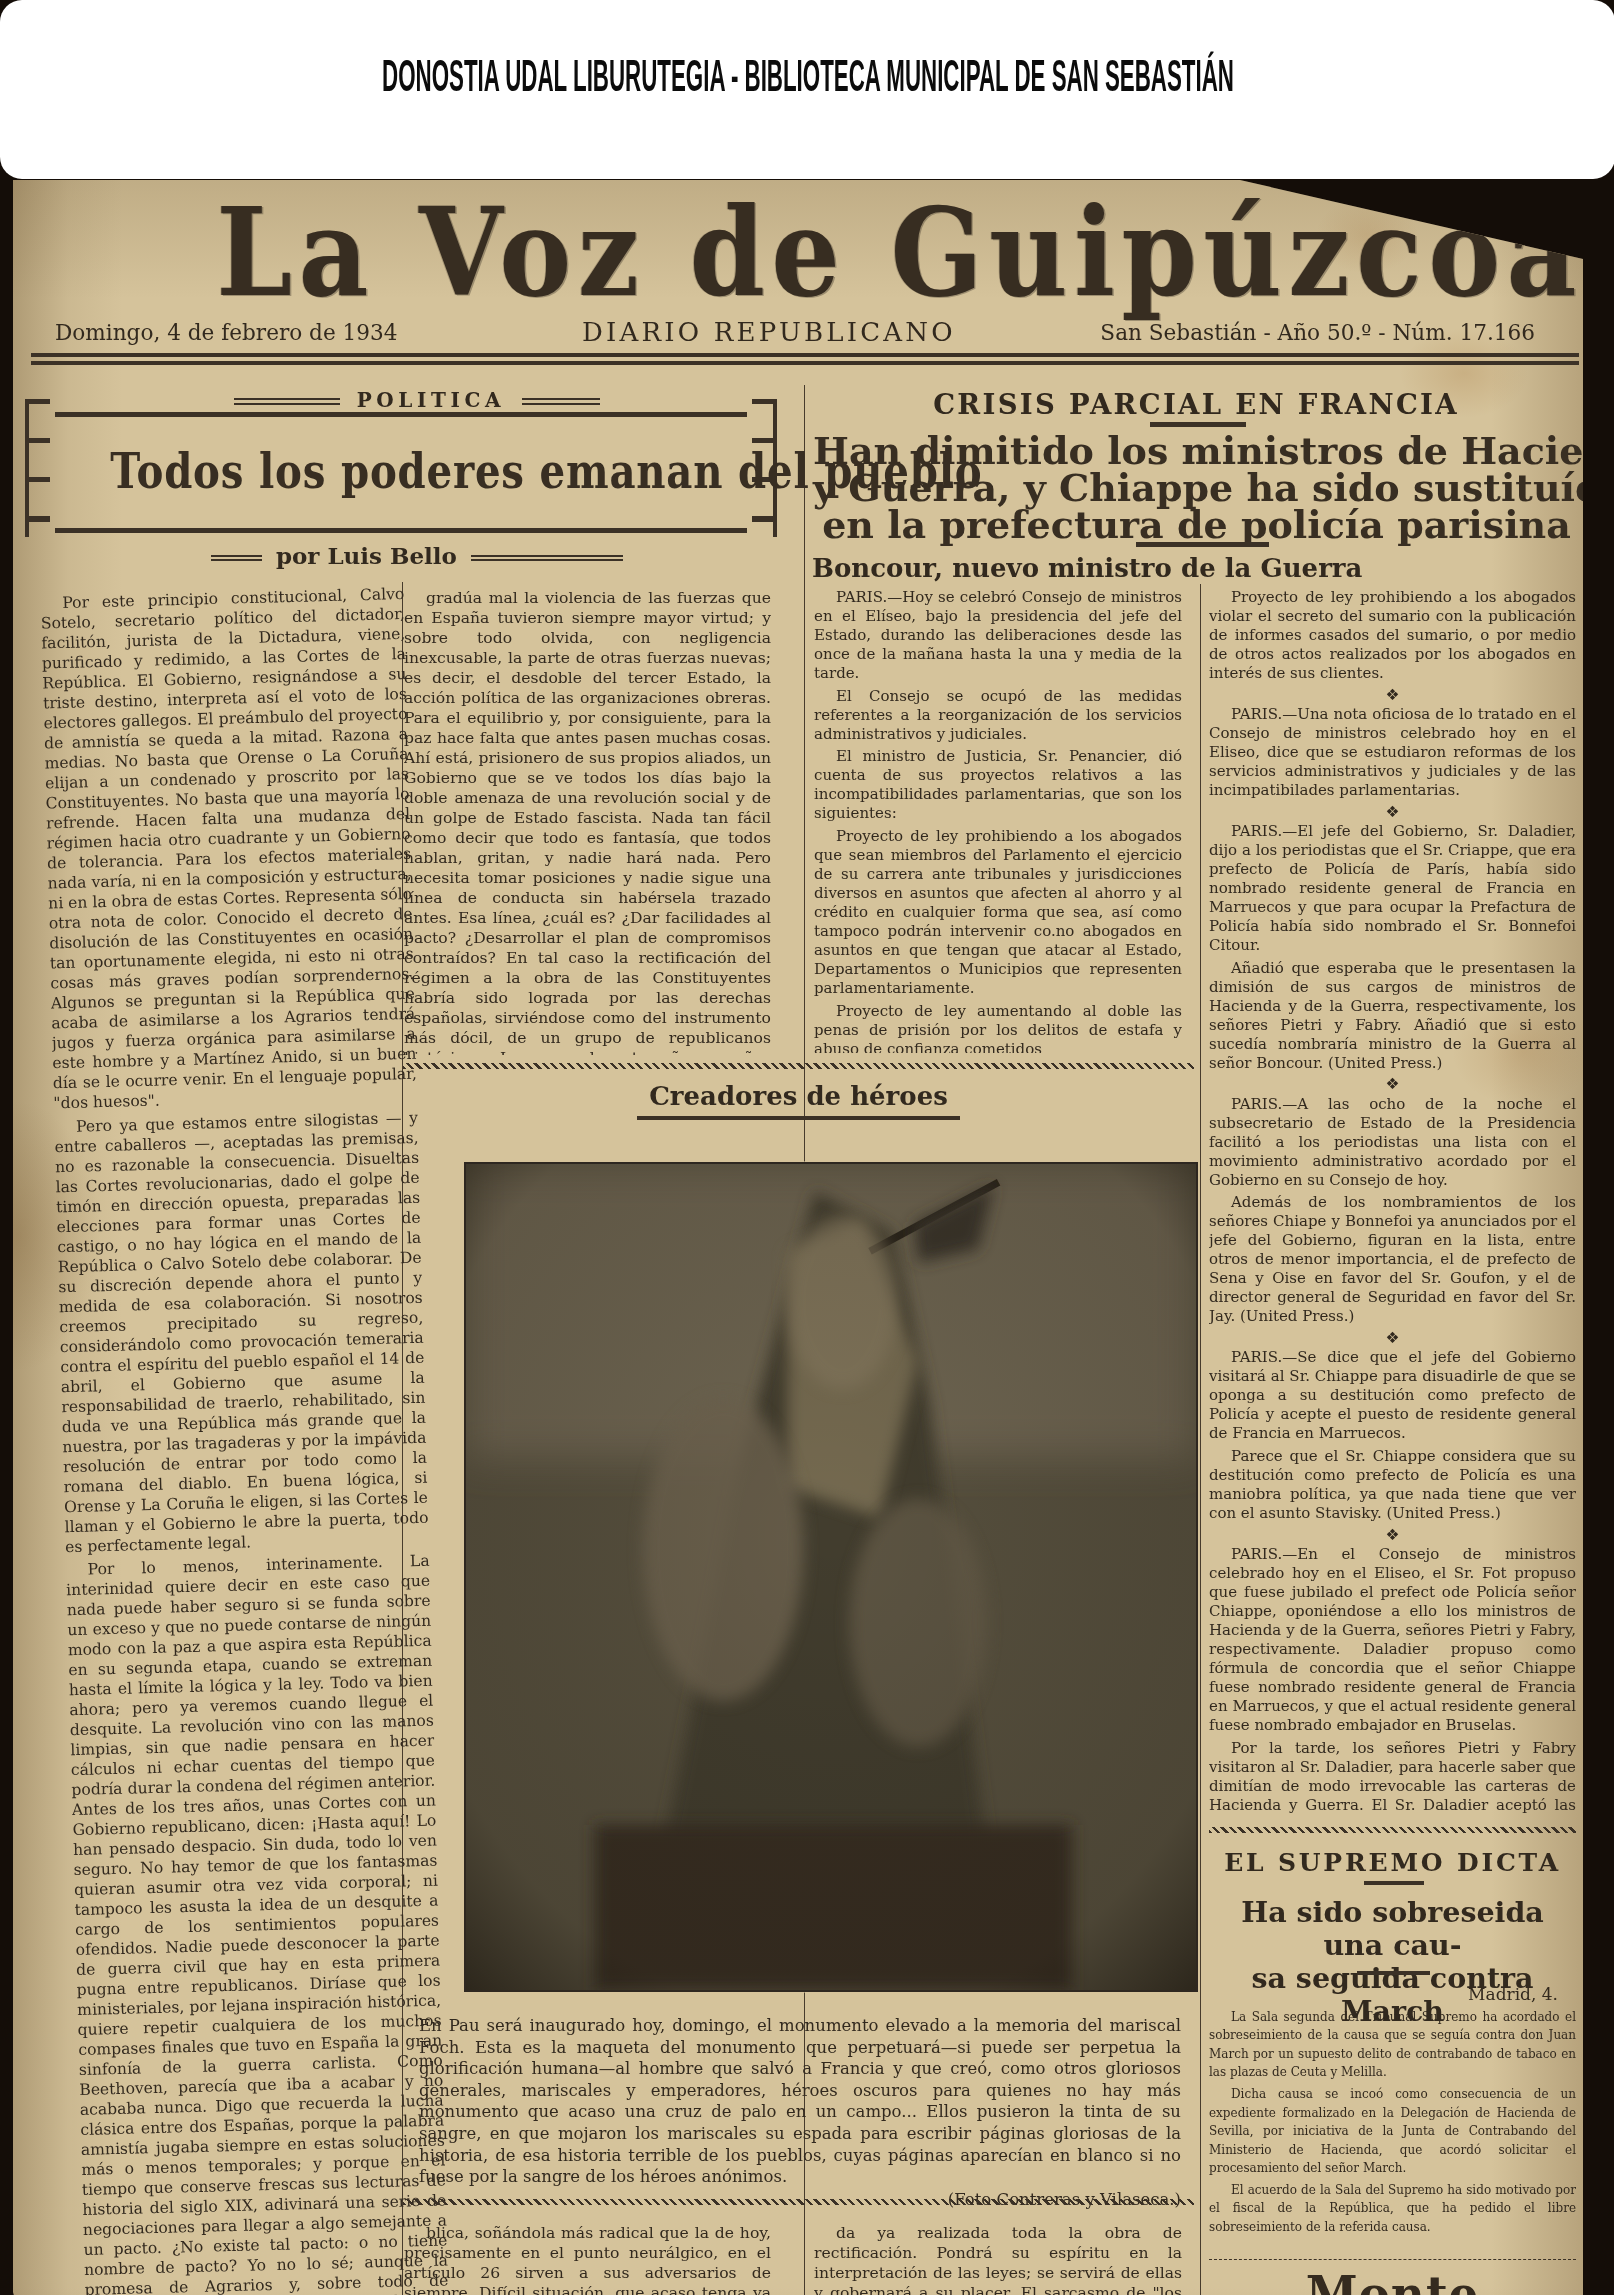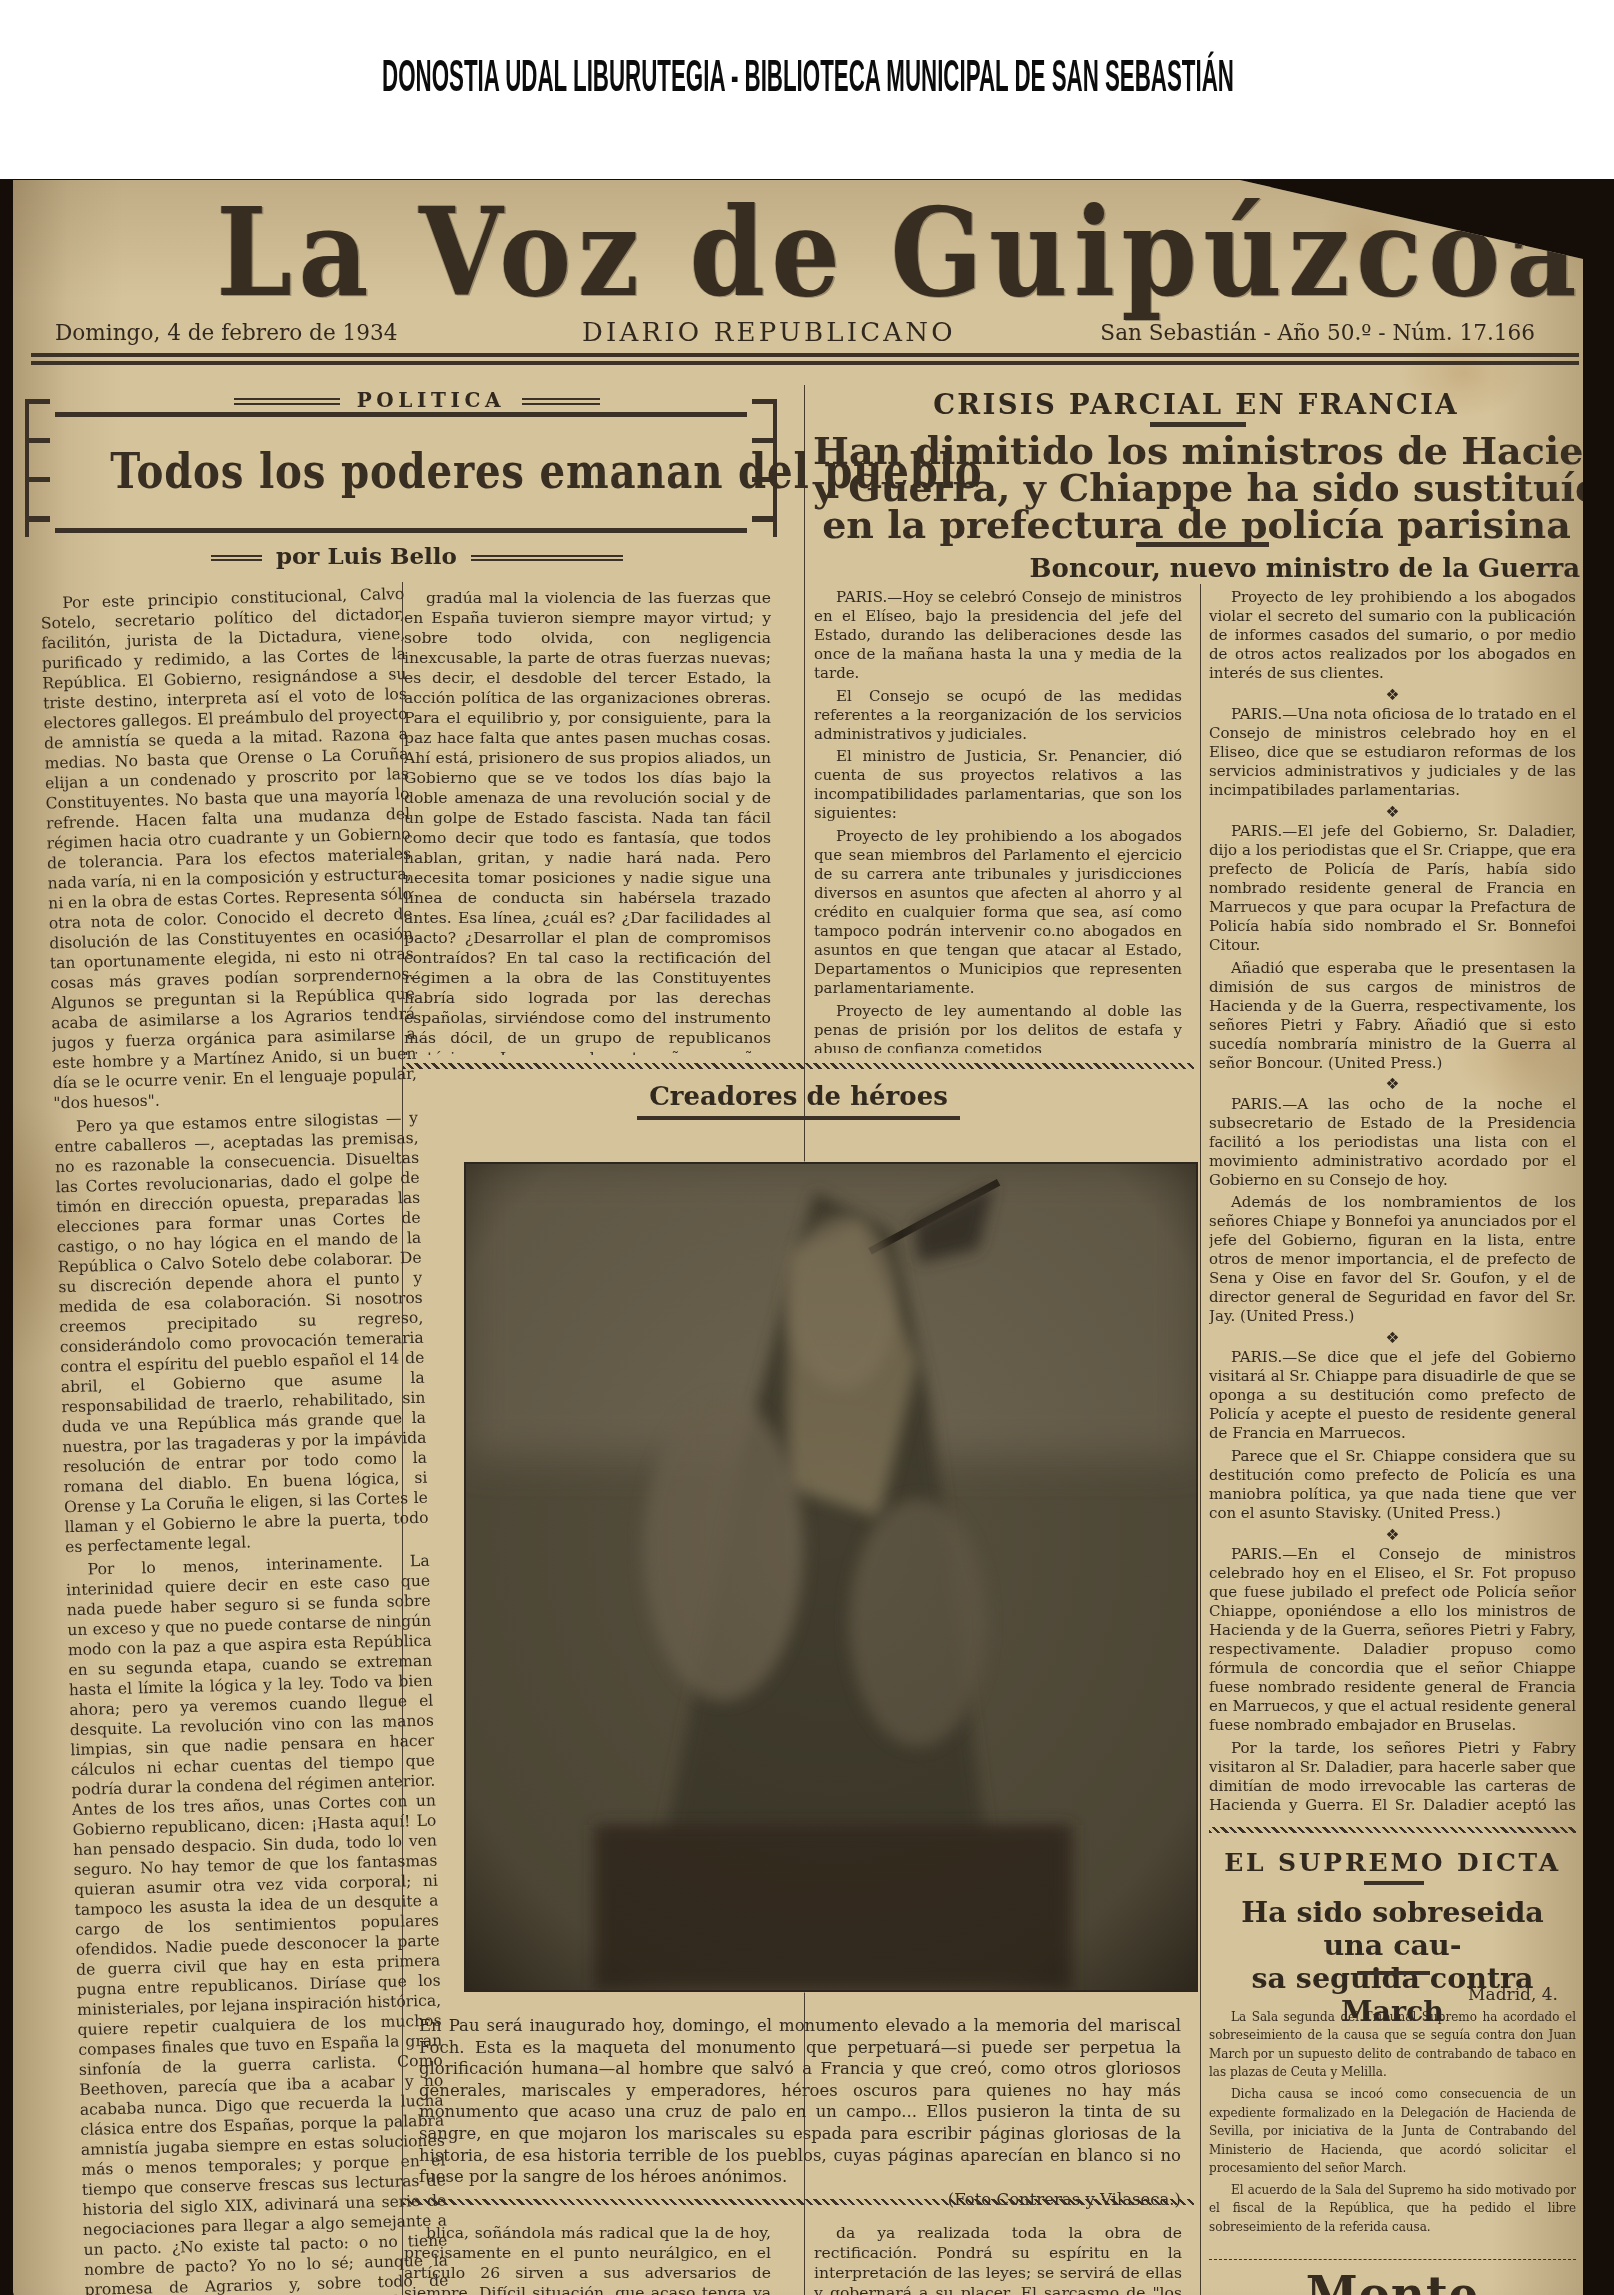--- a/index.html
+++ b/index.html
@@ -1,19 +1,19 @@
 <!DOCTYPE html>
 <html style="font-size:7.3px"><head>
 <meta charset="utf-8">
 <style>
   html,body{margin:0;padding:0;background:#140d08;}
   #canvas{position:relative;width:1615px;height:2527px;overflow:hidden;background:#140d08;
           font-family:"DejaVu Serif", serif;color:#32291e;}
   
-  .library-band{position:absolute;left:0;top:0;width:1615px;height:179px;background:#ffffff;}
+  .library-band{position:absolute;left:0;top:0;width:1615px;height:179px;background:#ffffff;border-radius:22px;}
   .library-band span{position:absolute;left:50%;top:55px;transform:translateX(-50%) scaleX(0.62) scaleY(1.25);
         transform-origin:center;white-space:nowrap;font-family:"Liberation Sans",sans-serif;
         font-weight:700;font-size:36px;letter-spacing:0px;color:#0c0c0c;}
   
   .page{position:absolute;left:13px;top:180px;width:1570px;height:2300px;
     background:
       radial-gradient(ellipse 92px 64px at 1451px 193px, rgba(158,108,48,.22), transparent 70%),
       radial-gradient(ellipse 101px 78px at 1510px 872px, rgba(150,100,45,.20), transparent 70%),
       radial-gradient(ellipse 73px 55px at 1354px 55px, rgba(150,100,45,.16), transparent 70%),
       radial-gradient(ellipse 119px 193px at 4.6px 1056px, rgba(110,78,36,.28), transparent 70%),
@@ -89,21 +89,21 @@
   .caption .credit{display:block;text-align:right;margin-top:0.9px;}
   
   .kicker-right{position:absolute;left:799px;top:208px;width:768px;text-align:center;
       font-weight:700;font-size:27.5px;letter-spacing:2.3px;}
   .thick-rule{position:absolute;height:5px;background:#3b3126;}
   #fr-rule1{left:1137px;top:242px;width:96px;}
   #fr-rule2{left:1123px;top:362px;width:133px;}
   .fr-headline{position:absolute;left:800px;top:252px;width:767px;text-align:center;
       font-weight:700;font-size:38px;line-height:37px;color:#382e22;}
   .fr-headline div{white-space:nowrap;}
-  .fr-subhead{position:absolute;left:799px;top:373px;width:768px;text-align:right;font-weight:700;font-size:26px;}
+  .fr-subhead{position:absolute;left:799px;top:373px;width:768px;text-align:left;font-weight:700;font-size:26px;}
   
   .sup-kicker{position:absolute;left:1196px;top:1668px;width:367px;text-align:center;
       font-weight:700;font-size:25px;letter-spacing:2.8px;}
   #sup-krule{left:1351px;top:1701px;width:60px;height:3.7px;}
   .sup-headline{position:absolute;left:1196px;top:1716px;width:367px;text-align:center;
       font-weight:700;font-size:28.5px;line-height:33px;}
   #sup-hrule{left:1344px;top:1791px;width:73px;height:3.7px;}
   .sup-dateline{position:absolute;left:1196px;top:1804px;width:349px;text-align:right;font-size:17px;}
   #supbody{left:1196px;top:1828px;width:367px;height:246px;font-size:12px;line-height:18.4px;}
   .dash-rule{position:absolute;left:1196px;top:2079px;width:367px;border-top:1.8px dashed #3b3126;}

